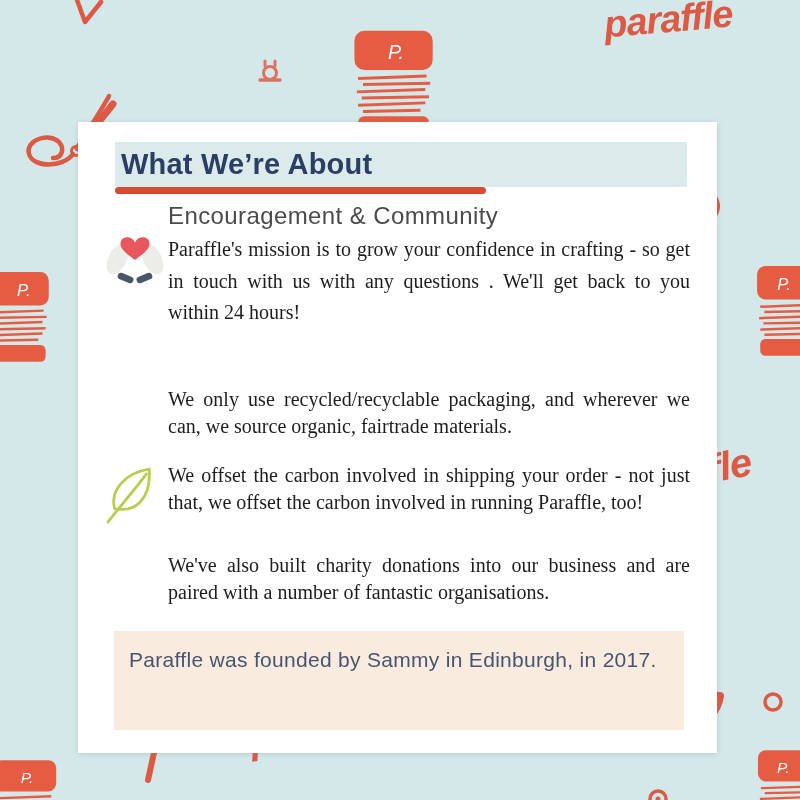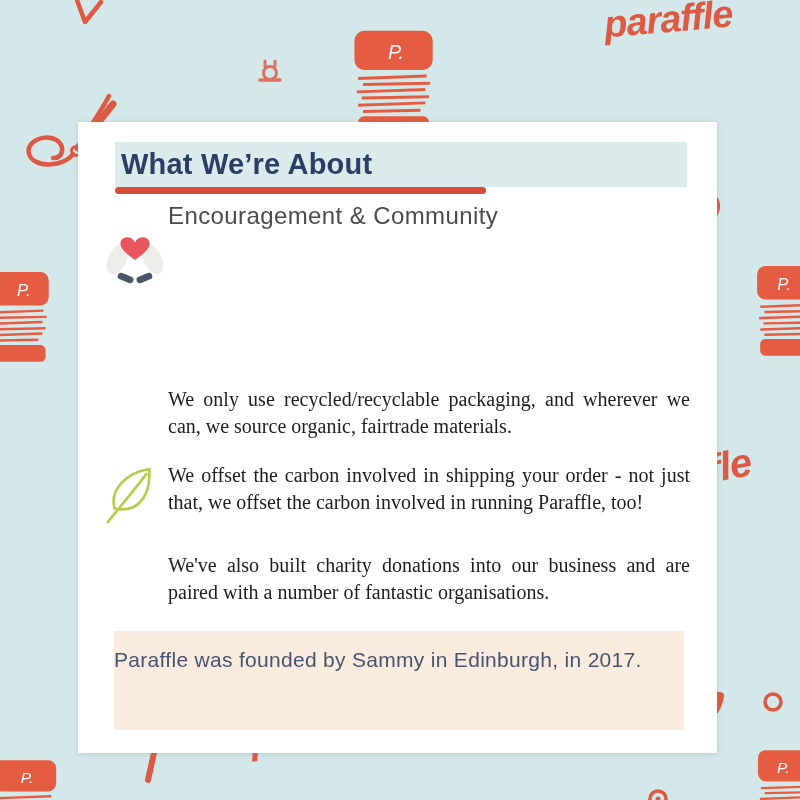--- a/index.html
+++ b/index.html
@@ -40,21 +40,21 @@
     width:522px;font-family:"Liberation Serif",serif;color:#1d1d1d;
     font-size:20px;text-align:justify;
   }
   .p-loose{line-height:1.58;}
   .p-tight{line-height:1.34;}
   #footer-box{
     left:36px;top:509px;width:570px;height:99px;background:#f9ecde;
   }
   .footer-line{
     position:absolute;left:0;width:480px;
-    font-size:21px;color:#475471;letter-spacing:.3px;white-space:nowrap;
+    font-size:21px;color:#475471;letter-spacing:.3px;white-space:nowrap;padding-left:15px;
   }
 </style>
 </head>
 <body>
 
 <div id="stage">
 
   <svg class="abs deco" style="left:74px;top:-2px;" width="30" height="28" viewBox="0 0 30 28">
     <polyline points="3,2 11,24 27,4" fill="none" stroke="#dd5944" stroke-width="4.5" stroke-linecap="round" stroke-linejoin="round"></polyline>
   </svg>
@@ -185,20 +185,21 @@
     <div class="abs section-heading" style="left:90px;top:80px;text-align:center;">Encouragement &amp; Community</div>
 
     <svg class="abs" style="left:26px;top:105px;" width="62" height="62" viewBox="0 0 64 64">
       <ellipse cx="14" cy="33" rx="9.5" ry="17" transform="rotate(26 14 33)" fill="#ececE8"></ellipse>
       <ellipse cx="50" cy="33" rx="9.5" ry="17" transform="rotate(-26 50 33)" fill="#ececE8"></ellipse>
       <path d="M32,16 C29,8 17,9 17,17 C17,24 27,30 32,34 C37,30 47,24 47,17 C47,9 35,8 32,16 Z" fill="#e8565e"></path>
       <rect x="14" y="49" width="17" height="7" rx="3.5" transform="rotate(22 22 52)" fill="#49576b"></rect>
       <rect x="33" y="49" width="17" height="7" rx="3.5" transform="rotate(-22 42 52)" fill="#49576b"></rect>
     </svg>
 
+    <div class="abs body-copy p-loose" style="left:90px;top:112px;">Paraffle's mission is to grow your confidence in crafting - so get in touch with us with any questions . We'll get back to you within 24 hours!</div>
 
 
     <div class="abs body-copy p-tight" style="left:90px;top:264px;">We only use recycled/recyclable packaging, and wherever we can, we source organic, fairtrade materials.</div>
 
     <svg class="abs" style="left:26px;top:342px;" width="54" height="64" viewBox="0 0 56 66">
       <path d="M47,5 C22,9 6,27 11,46 C33,51 47,35 47,12 C47,9 47,7 47,5 Z" fill="none" stroke="#b7cc4b" stroke-width="2.8" stroke-linejoin="round"></path>
       <path d="M44,10 C32,26 20,40 4,60" fill="none" stroke="#b7cc4b" stroke-width="2.8" stroke-linecap="round"></path>
     </svg>
 
     <div class="abs body-copy p-tight" style="left:90px;top:340px;">We offset the carbon involved in shipping your order - not just that, we offset the carbon involved in running Paraffle, too!</div>

